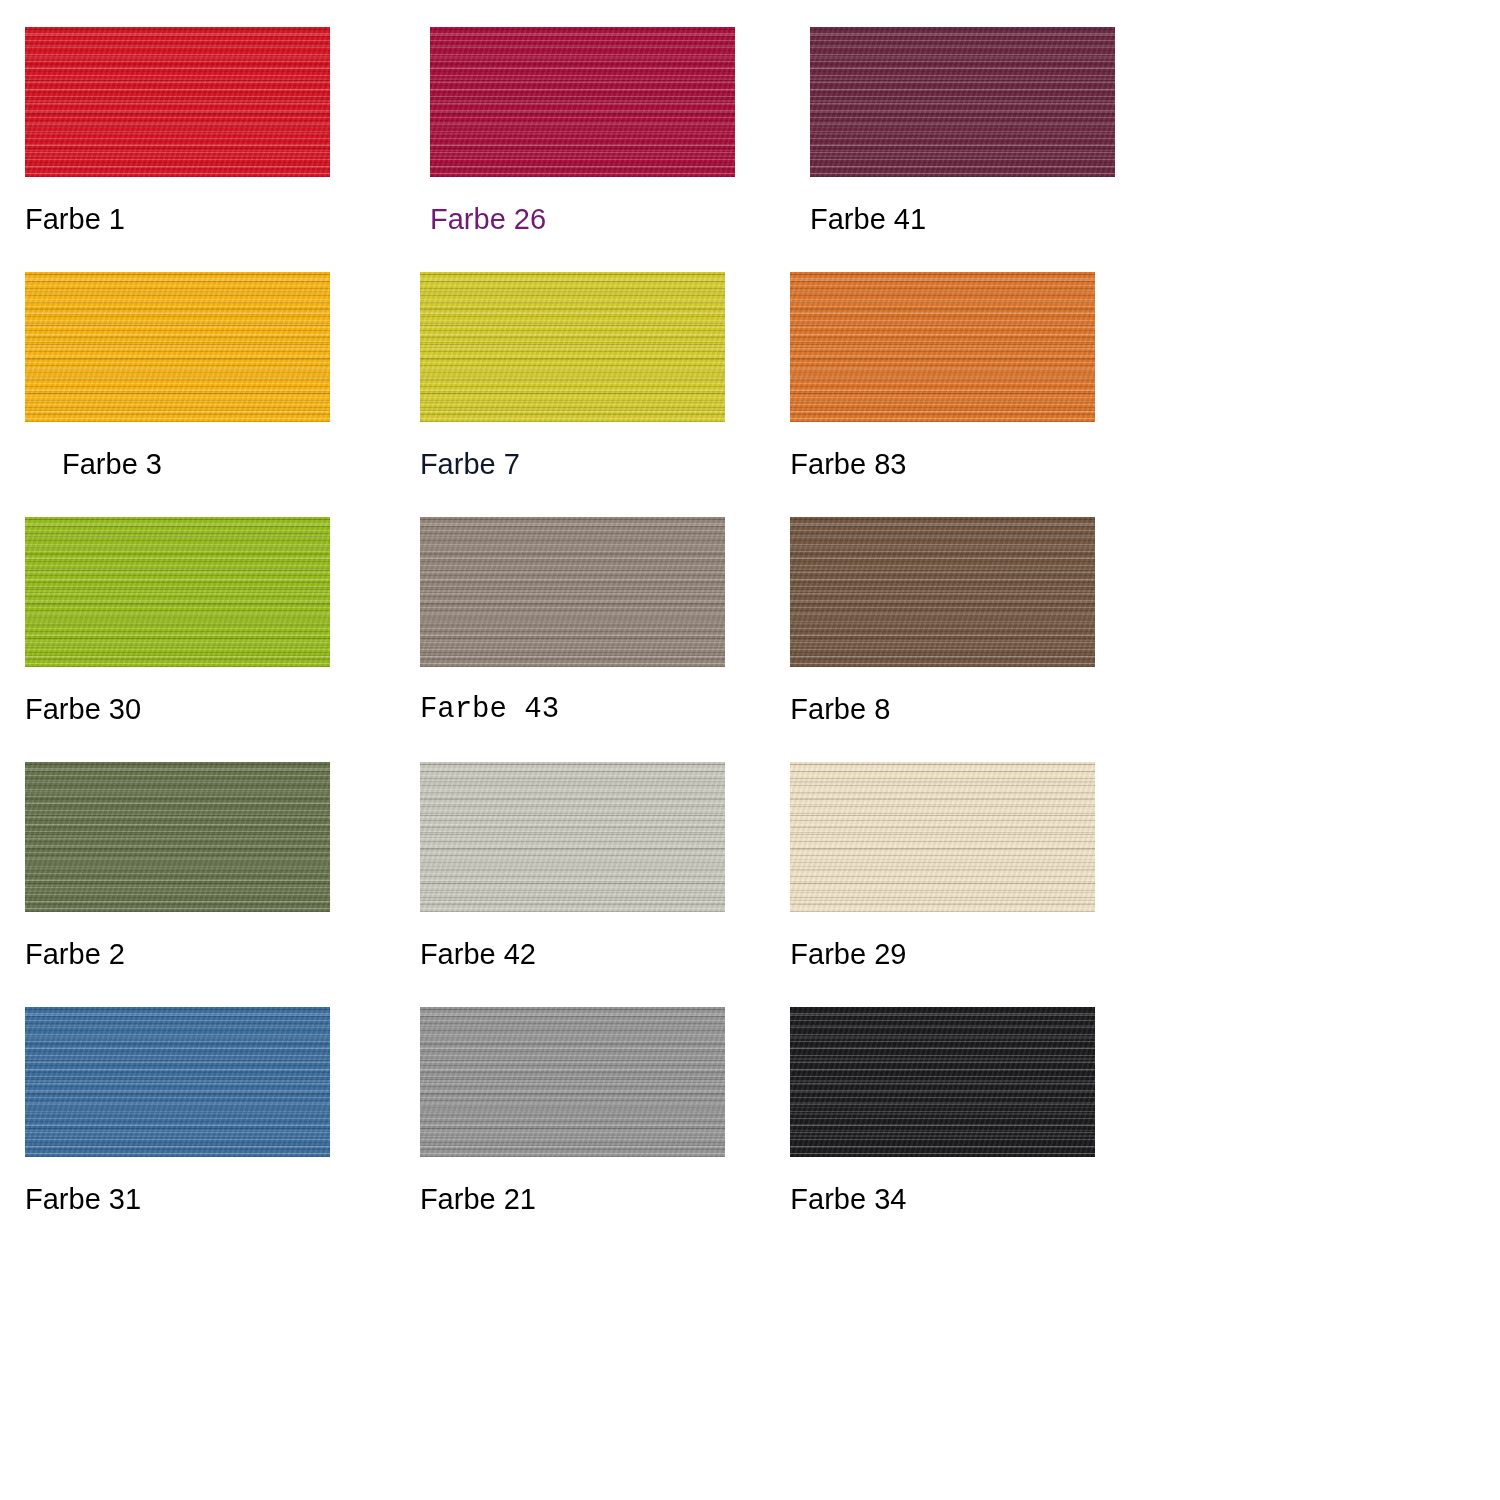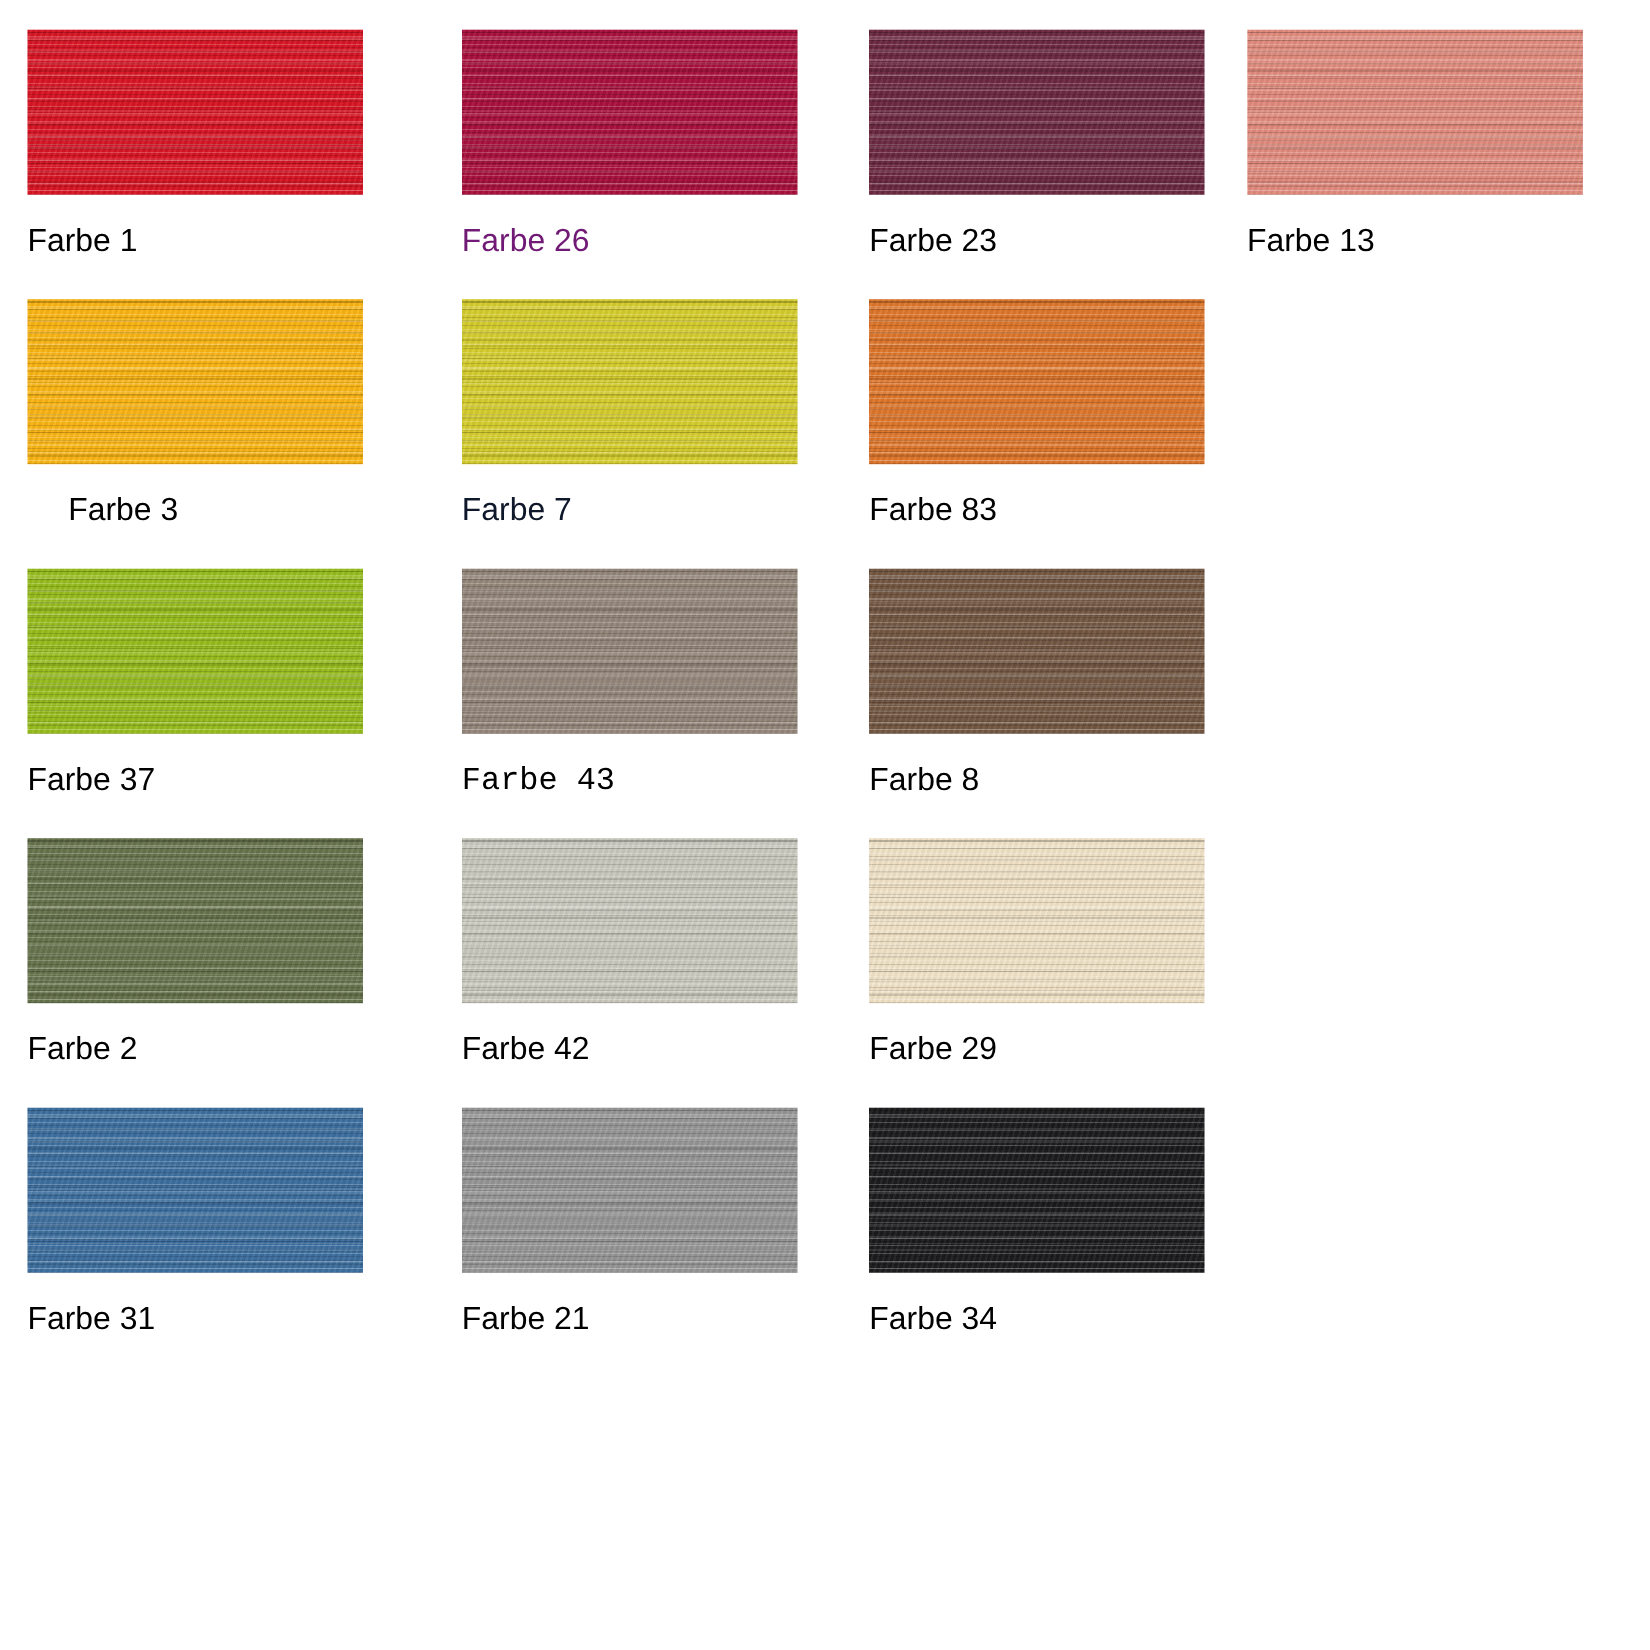--- a/index.html
+++ b/index.html
@@ -156,29 +156,21 @@
           <div class="grain-c"></div>
         </div>
         <div class="swatch-label" style="color: #701a75;">Farbe 26</div>
       </div>
       <div class="swatch-cell col-2">
         <div class="swatch-chip" style="background-color: rgb(107, 40, 64);">
           <div class="grain-a"></div>
           <div class="grain-b"></div>
           <div class="grain-c"></div>
         </div>
-        <div class="swatch-label" style="color: rgb(0, 0, 0);">Farbe 23</div>
-      </div>
-      <div class="swatch-cell col-3">
-        <div class="swatch-chip" style="background-color: rgb(224, 138, 124);">
-          <div class="grain-a"></div>
-          <div class="grain-b"></div>
-          <div class="grain-c"></div>
-        </div>
-        <div class="swatch-label" style="color: rgb(0, 0, 0);">Farbe 13</div>
+        <div class="swatch-label" style="color: rgb(0, 0, 0);">Farbe 41</div>
       </div>
     </div>
 
     <div class="swatch-row">
       <div class="swatch-cell col-0">
         <div class="swatch-chip" style="background-color: rgb(249, 180, 19);">
           <div class="grain-a"></div>
           <div class="grain-b"></div>
           <div class="grain-c"></div>
         </div>
@@ -206,21 +198,21 @@
       </div>
     </div>
 
     <div class="swatch-row">
       <div class="swatch-cell col-0">
         <div class="swatch-chip" style="background-color: rgb(150, 188, 28);">
           <div class="grain-a"></div>
           <div class="grain-b"></div>
           <div class="grain-c"></div>
         </div>
-        <div class="swatch-label" style="color: rgb(0, 0, 0);">Farbe 37</div>
+        <div class="swatch-label" style="color: rgb(0, 0, 0);">Farbe 30</div>
       </div>
       <div class="swatch-cell col-1">
         <div class="swatch-chip" style="background-color: rgb(147, 133, 121);">
           <div class="grain-a"></div>
           <div class="grain-b"></div>
           <div class="grain-c"></div>
         </div>
         <div class="swatch-label" style="color: rgb(0, 0, 0); font-family: Liberation Mono, monospace;">Farbe 43</div>
       </div>
       <div class="swatch-cell col-2">

